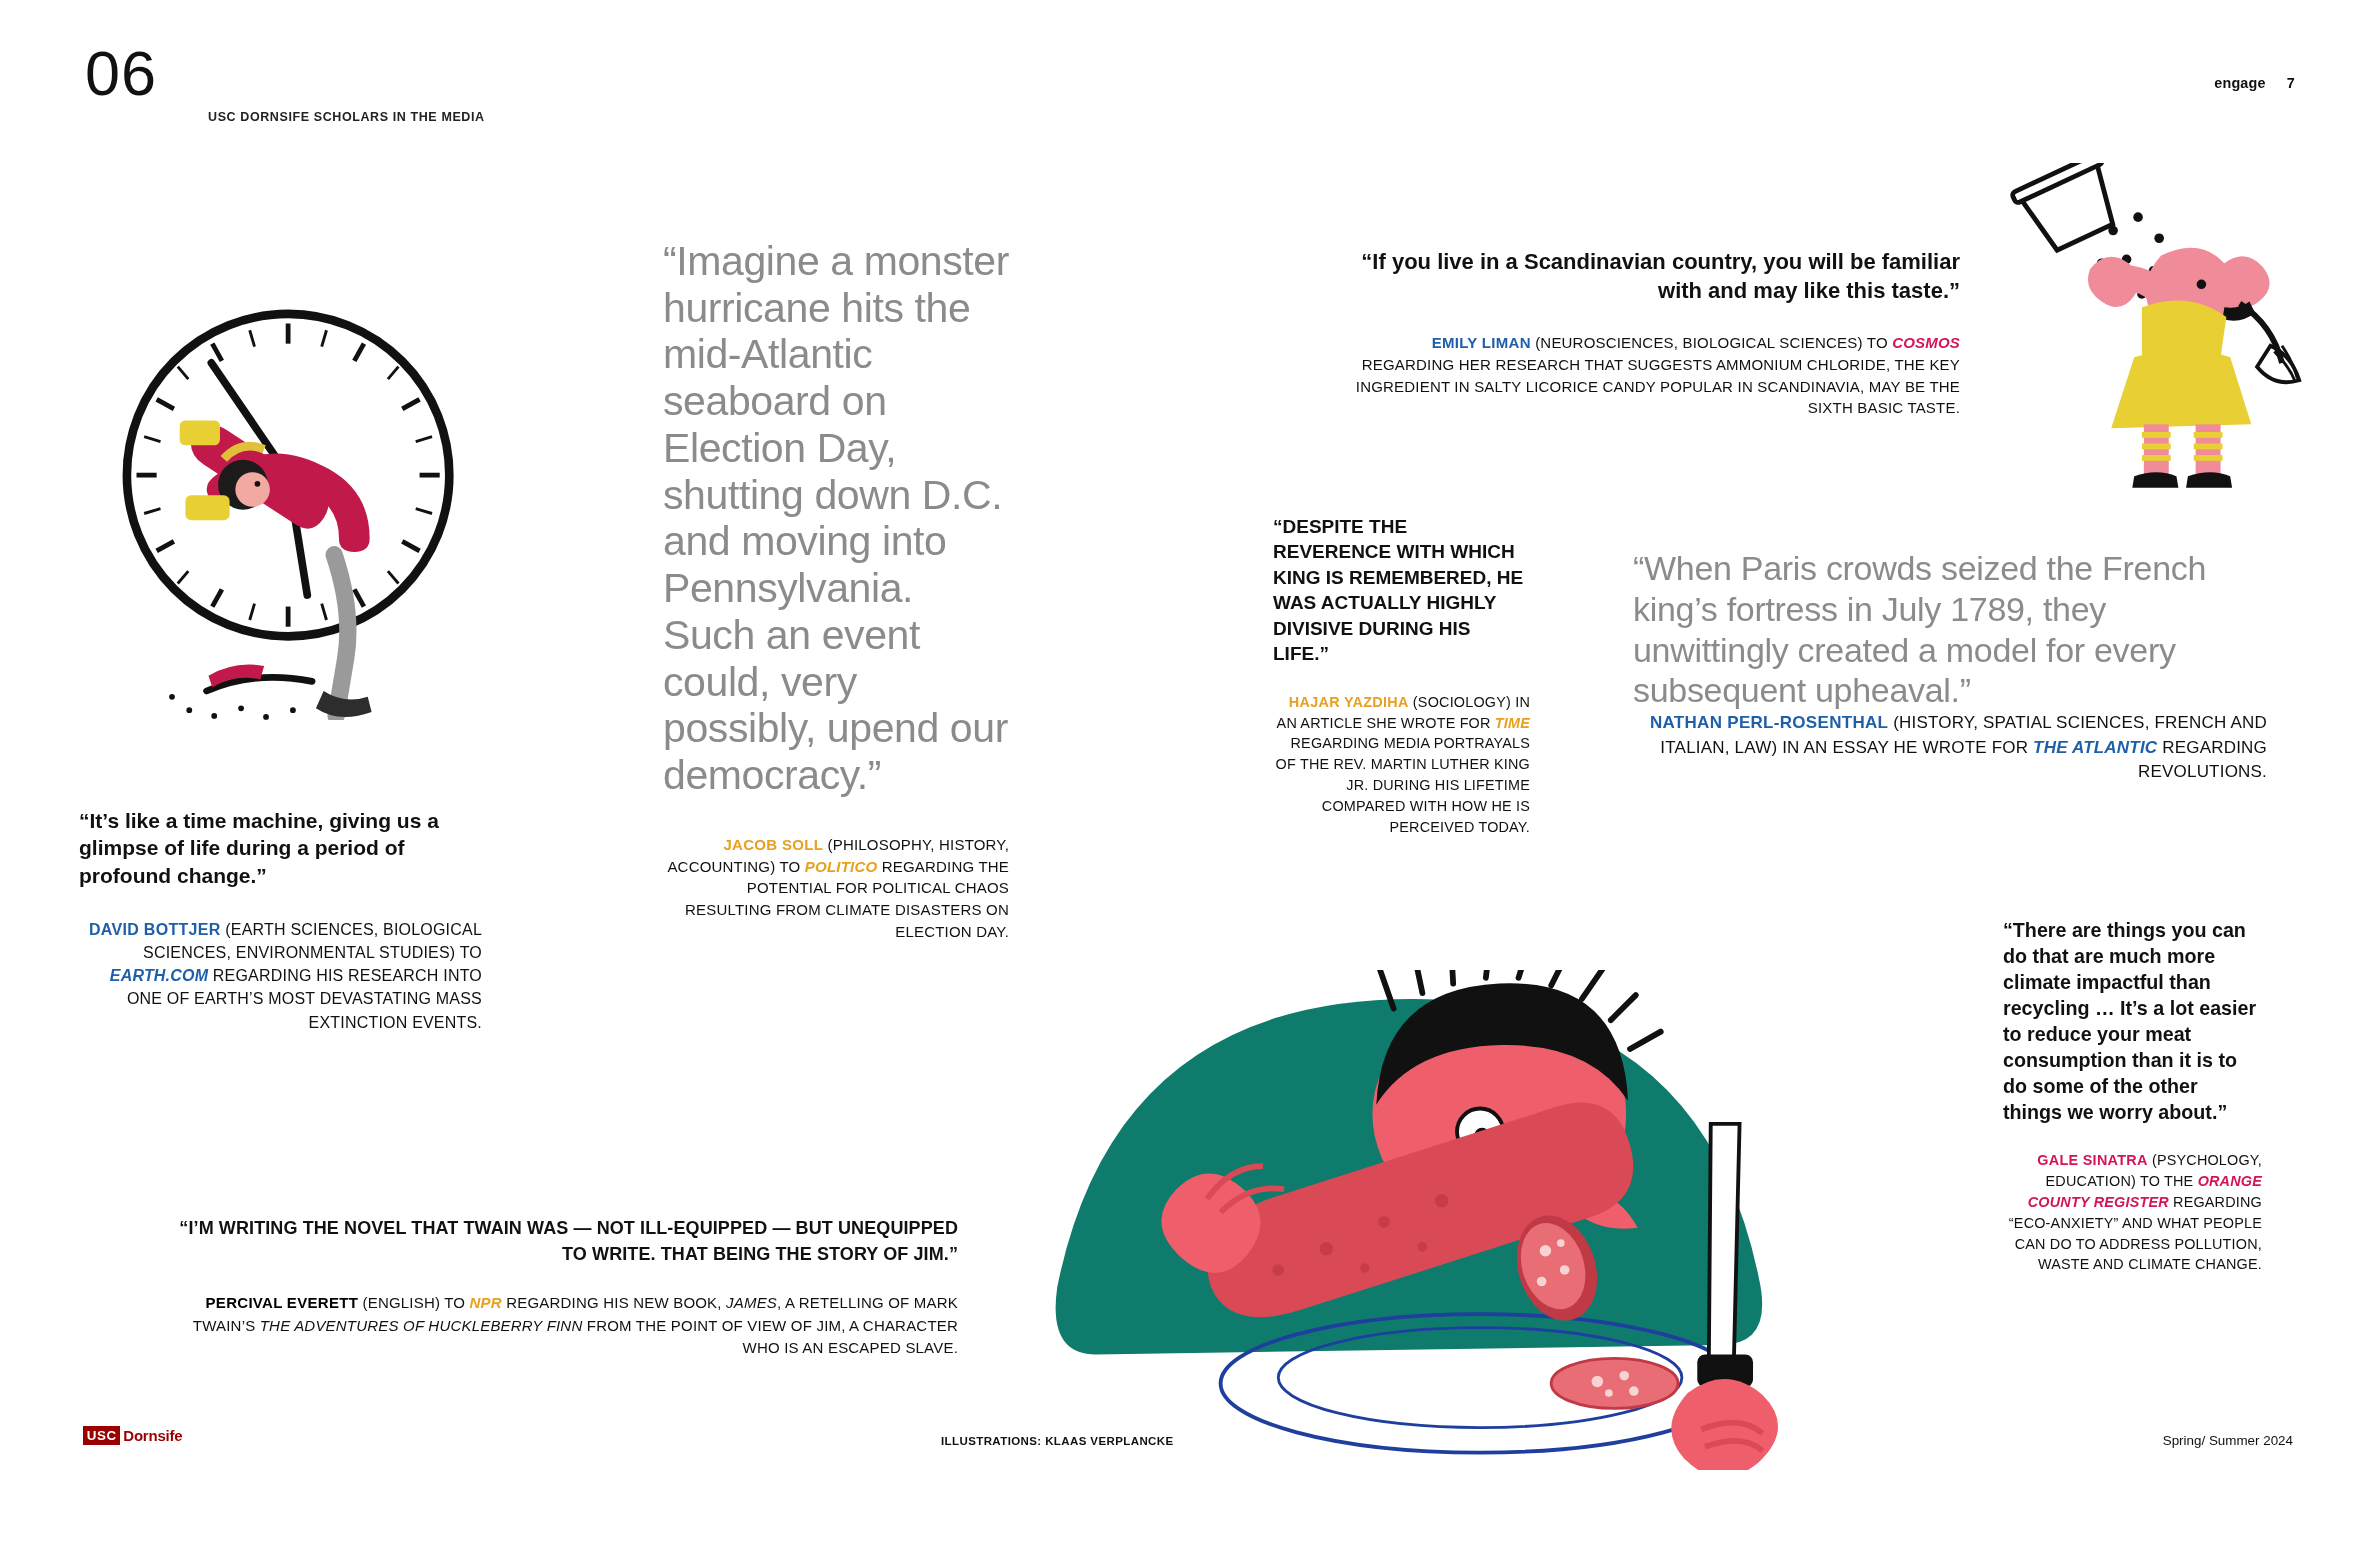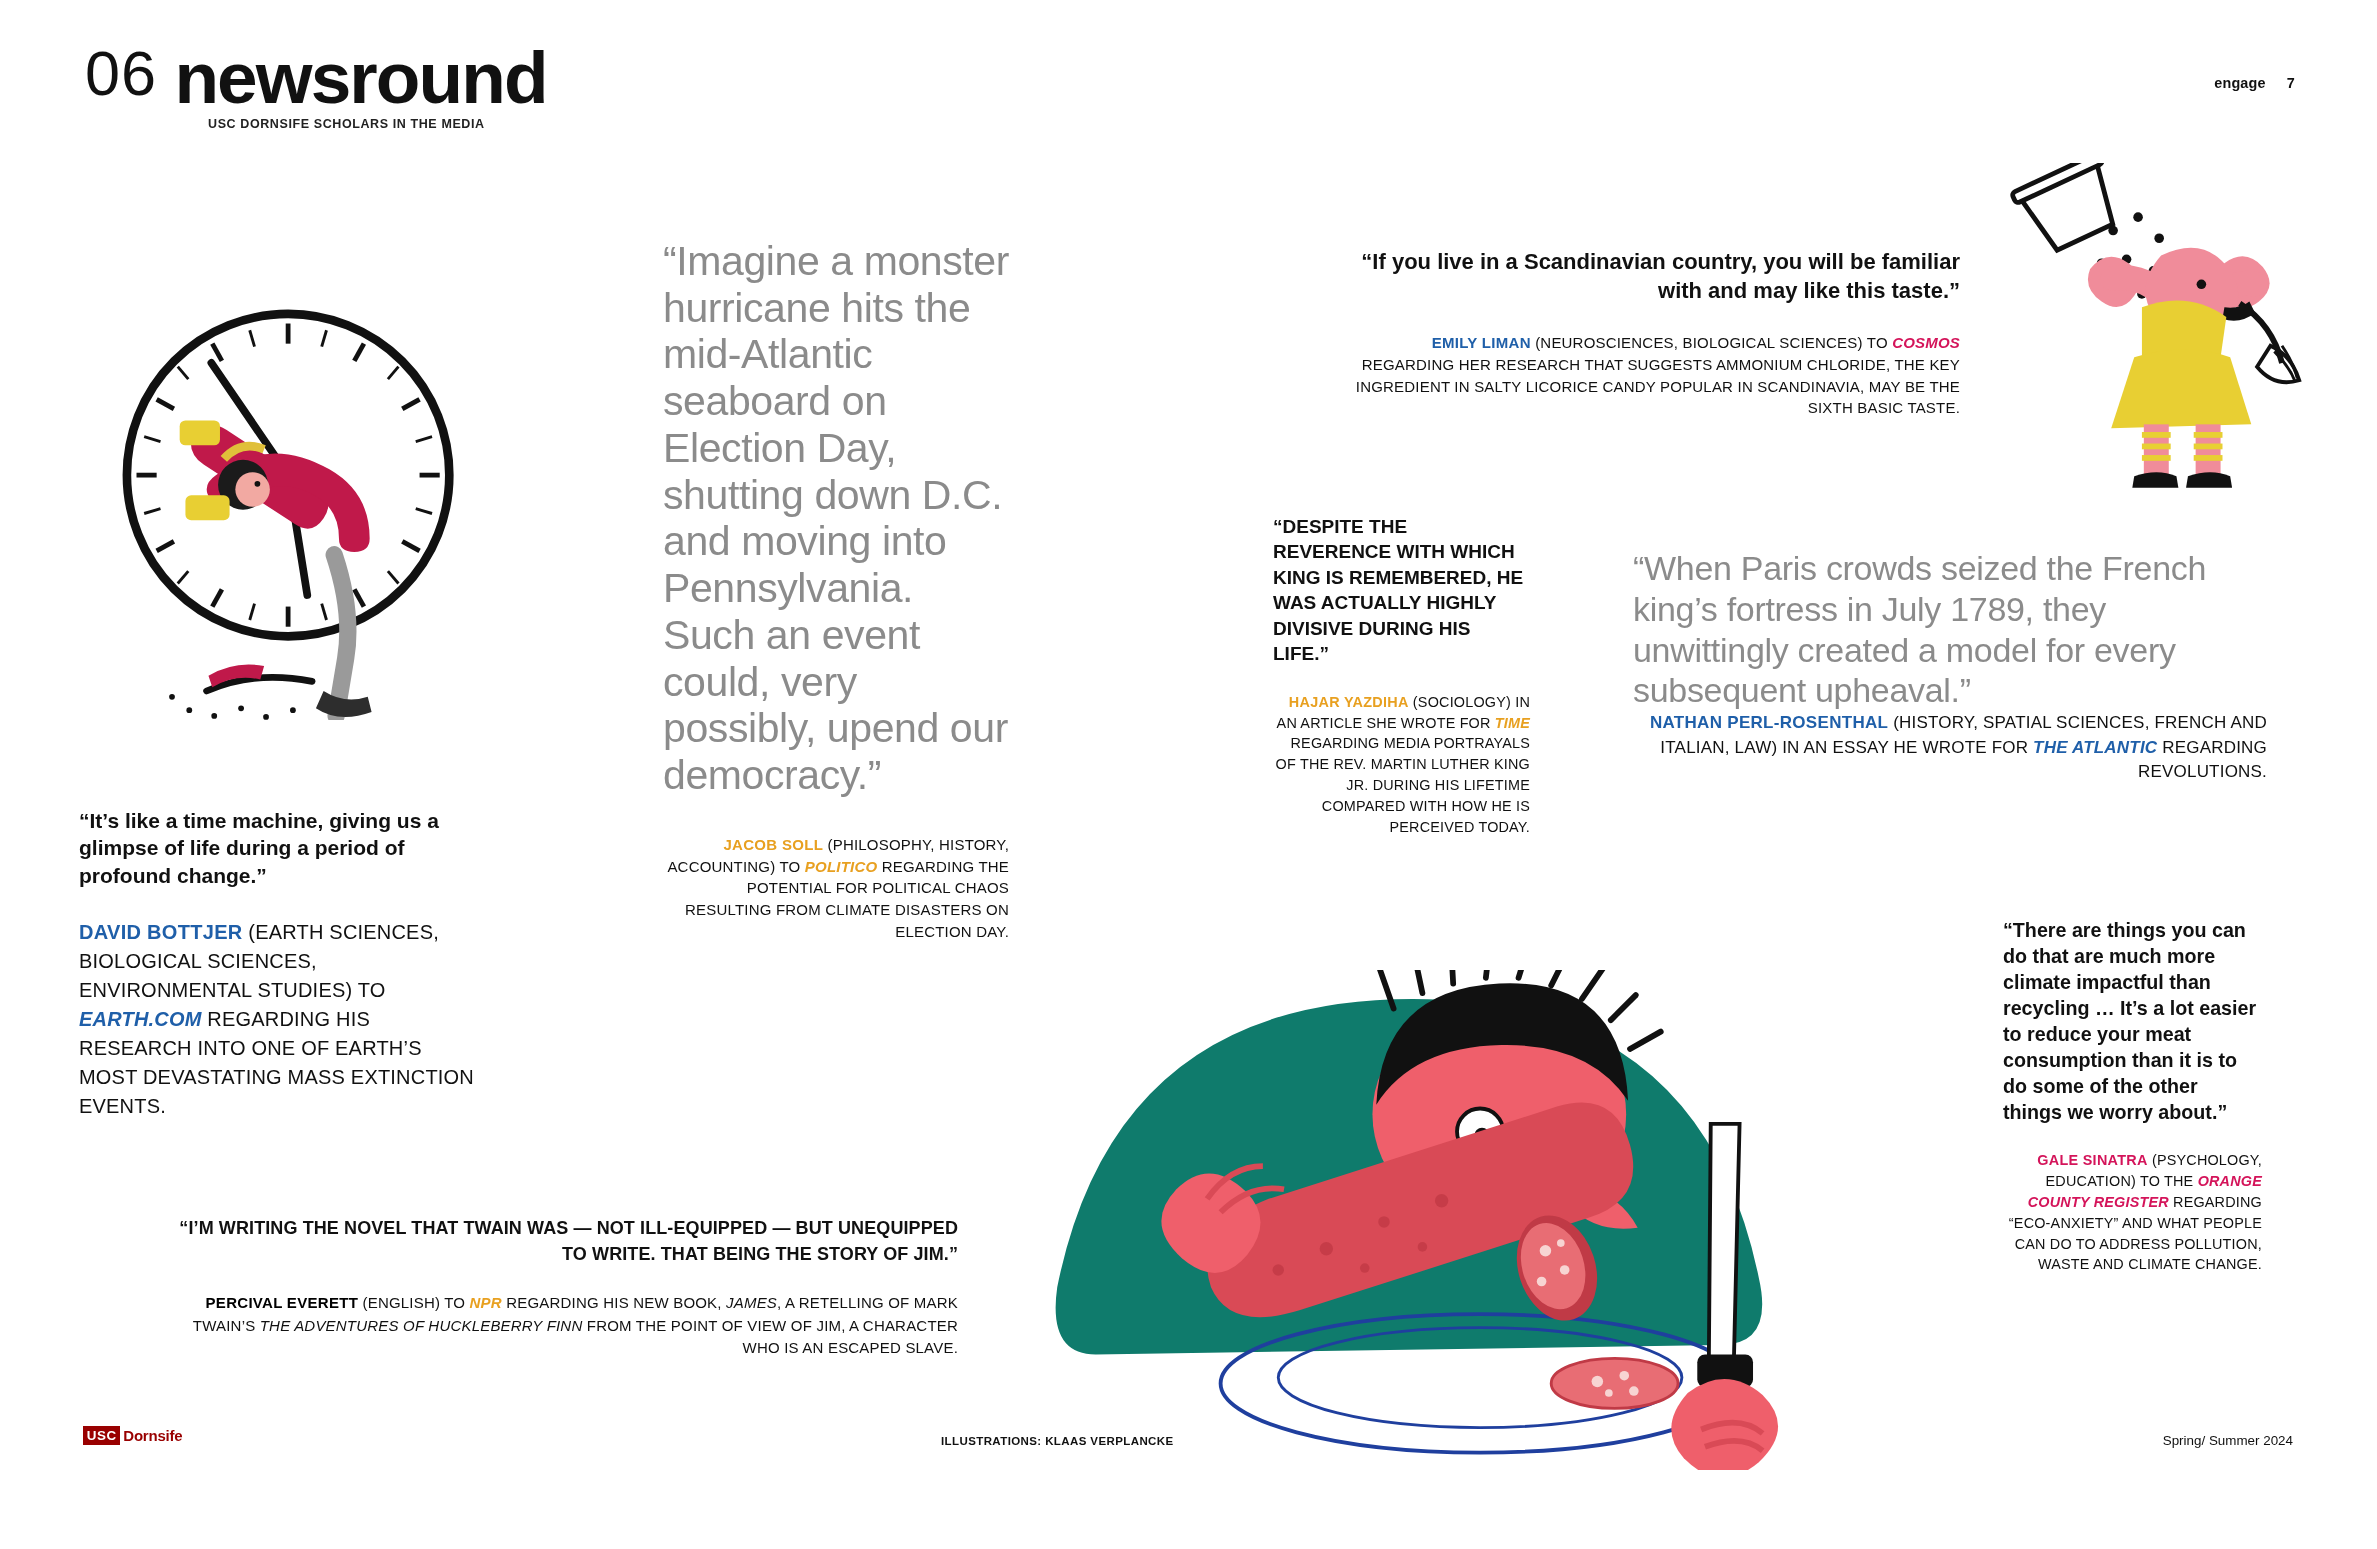--- a/index.html
+++ b/index.html
@@ -94,22 +94,22 @@
     left: 79px;
     top: 807px;
     width: 403px;
   }
   #block-bottjer .quote-bold {
     font-size: 21px;
     line-height: 1.3;
   }
   #block-bottjer .attrib {
     margin-top: 29px;
-    font-size: 20px;
-    text-align: left;
+    font-size: 16px;
+    text-align: right;
     line-height: 1.45;
   }
   #block-bottjer .name { color: #1f5fa9; }
   #block-bottjer .outlet { color: #1f5fa9; }
 
   
   #block-soll {
     position: absolute;
     left: 663px;
     top: 238px;
@@ -284,21 +284,20 @@
   #illus-salami { left: 1038px; top: 970px; }
 </style>
 </head>
 <body>
 
 <div class="page">
 
   <div class="masthead">
     <div class="masthead-row">
       <div class="folio-num">06</div>
-      <div class="masthead-title">newsround</div>
     </div>
     <div class="masthead-sub">USC DORNSIFE SCHOLARS IN THE MEDIA</div>
   </div>
 
   <div class="top-right">
     <span>engage</span><span class="pgnum">7</span>
   </div>
 
   <div class="illus" id="illus-clock">
     <svg width="403" height="413" viewBox="0 0 420 430">

